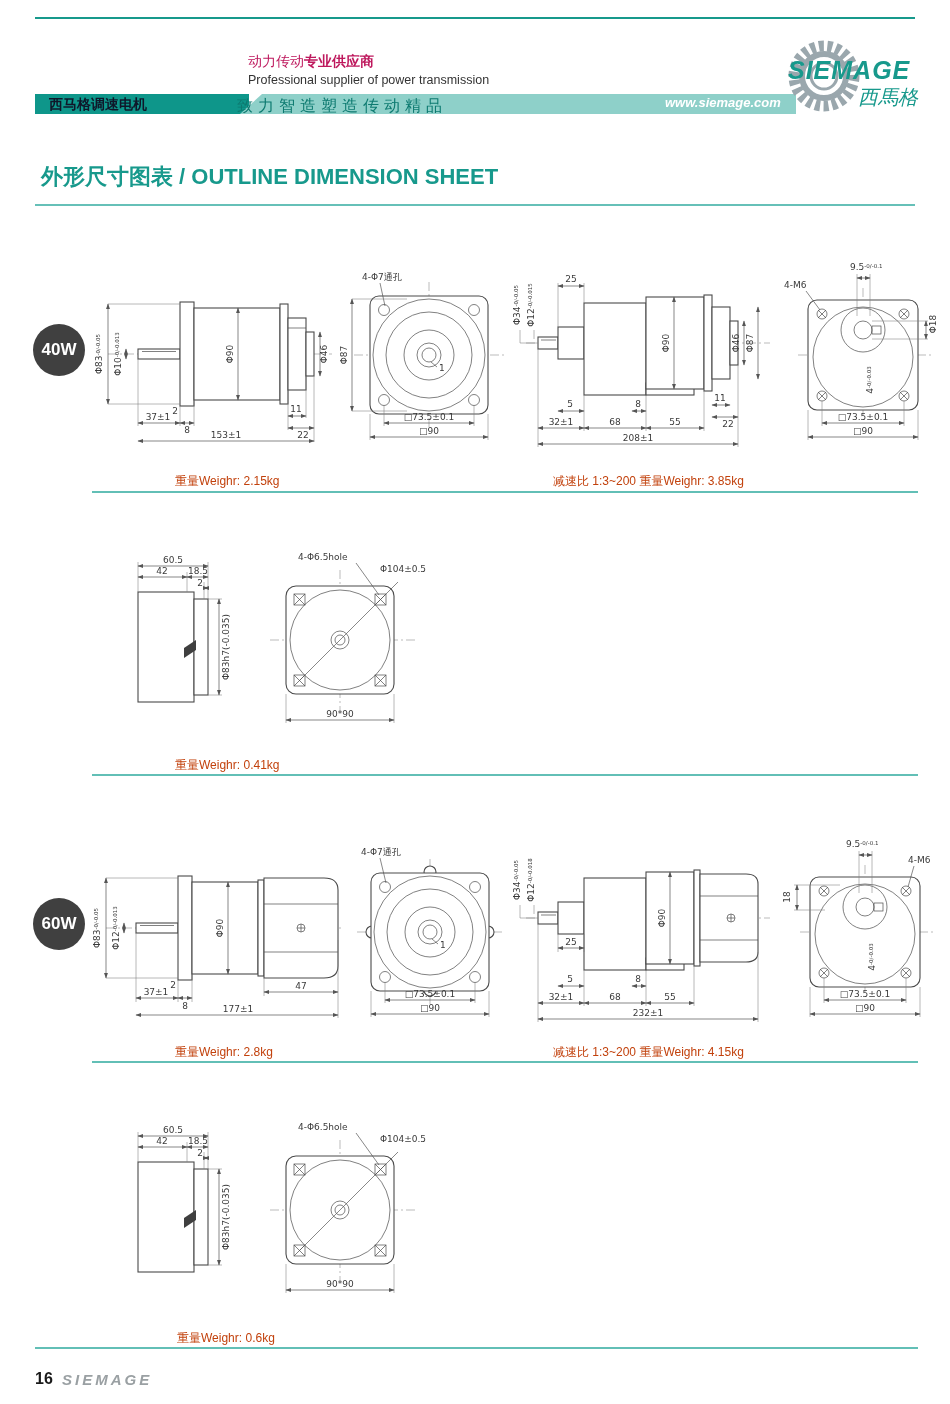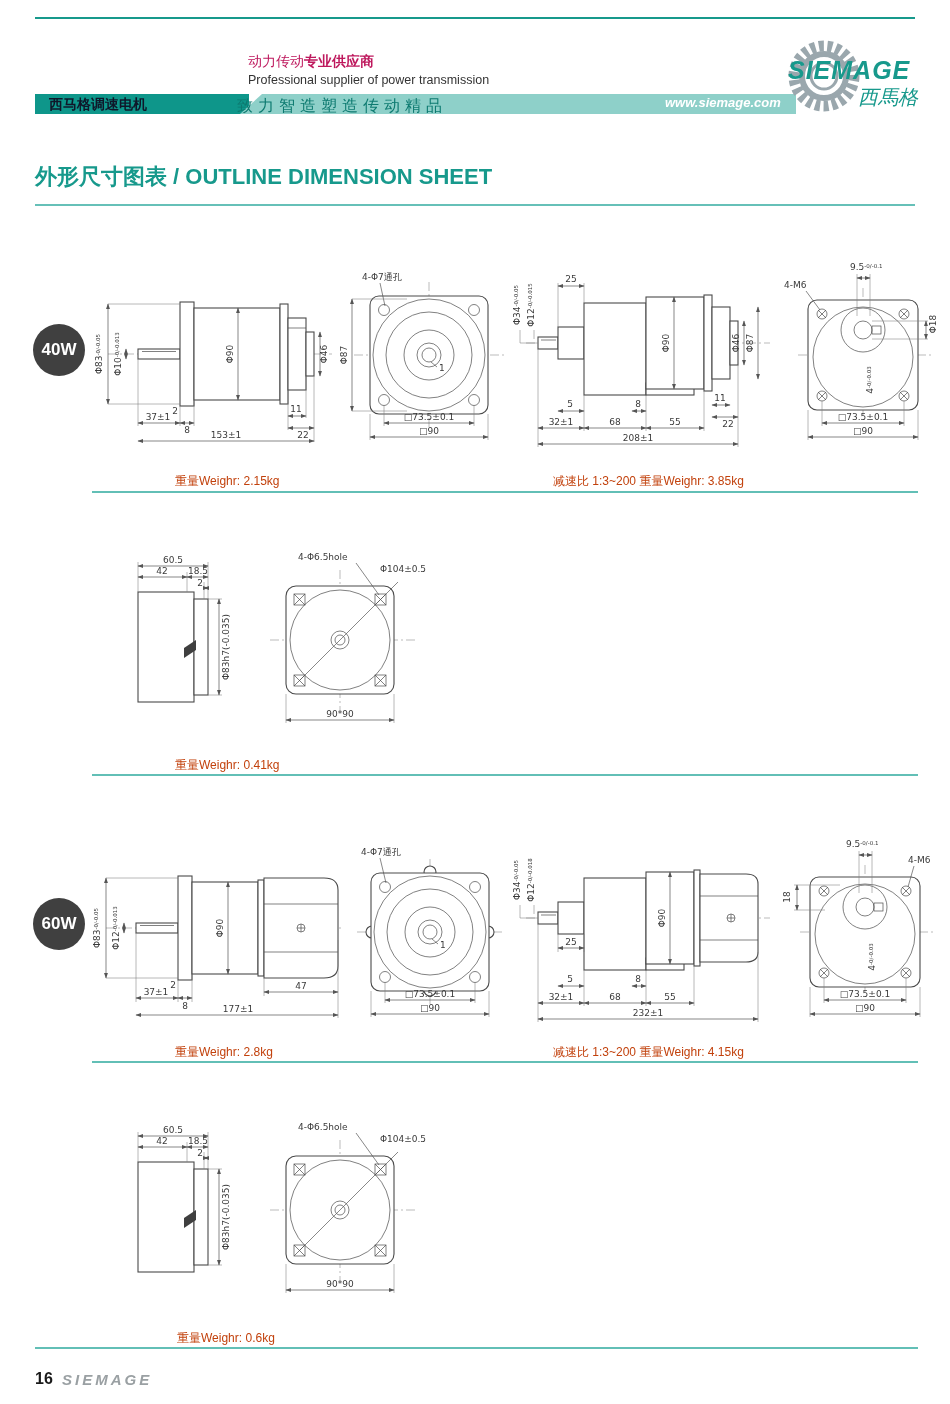--- a/index.html
+++ b/index.html
@@ -16,21 +16,21 @@
   .tagline b{font-weight:bold;}
   .tagline-en{position:absolute;left:248px;top:73px;font-size:12.5px;color:#333;}
   .sloganbar{position:absolute;left:240px;top:94px;width:556px;height:20px;background:#8ed0c9;
              clip-path:polygon(22px 0,100% 0,100% 100%,0 100%);}
   .slogan{position:absolute;left:237px;top:96px;font-size:16px;color:#0d7a70;letter-spacing:5px;}
   .website{position:absolute;left:645px;top:95px;font-size:13px;color:#fff;font-weight:bold;font-style:italic;margin-left:20px;}
   .logo-text{position:absolute;left:788px;top:56px;color:#17998c;font-weight:bold;font-style:italic;
              font-size:25px;letter-spacing:1px;}
   .logo-cn{position:absolute;left:858px;top:84px;color:#17998c;font-size:20px;font-style:italic;
            font-family:"Liberation Serif",serif;}
-  .pagetitle{position:absolute;left:35px;top:162px;color:#17998c;font-size:22px;font-weight:bold;}
+  .pagetitle{position:absolute;left:41px;top:162px;color:#17998c;font-size:22px;font-weight:bold;}
   .titleline{position:absolute;left:35px;top:204px;width:880px;height:2px;background:#66c0b8;}
 
   .badge{position:absolute;width:52px;height:52px;border-radius:50%;background:#404040;color:#fff;
          font-weight:bold;font-size:17px;display:flex;align-items:center;justify-content:center;}
   .wlabel{position:absolute;font-size:12px;color:#c2410c;}
   .sep{position:absolute;height:2px;background:#62bfb6;}
   .footer-page{position:absolute;left:35px;top:1370px;font-size:16px;font-weight:bold;color:#1a1a1a;}
   .footer-brand{position:absolute;left:62px;top:1371px;font-size:15px;font-weight:bold;font-style:italic;
                 color:#9aa0a3;letter-spacing:3px;}
 

